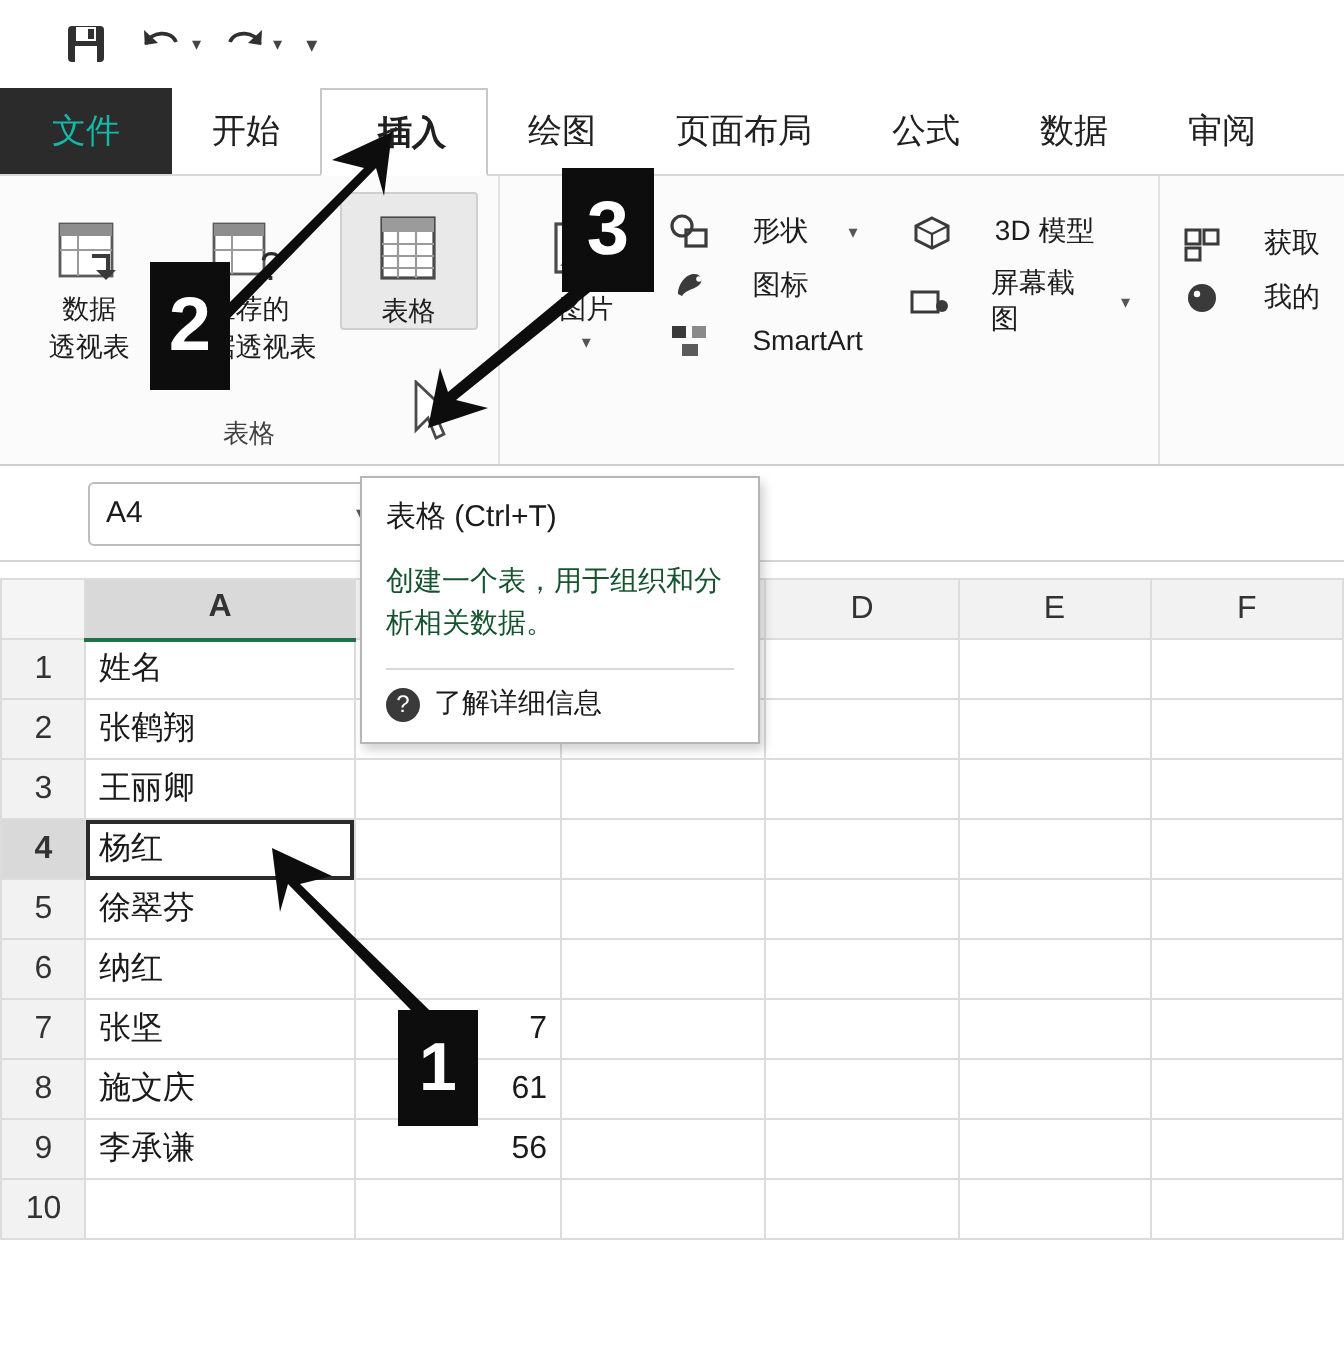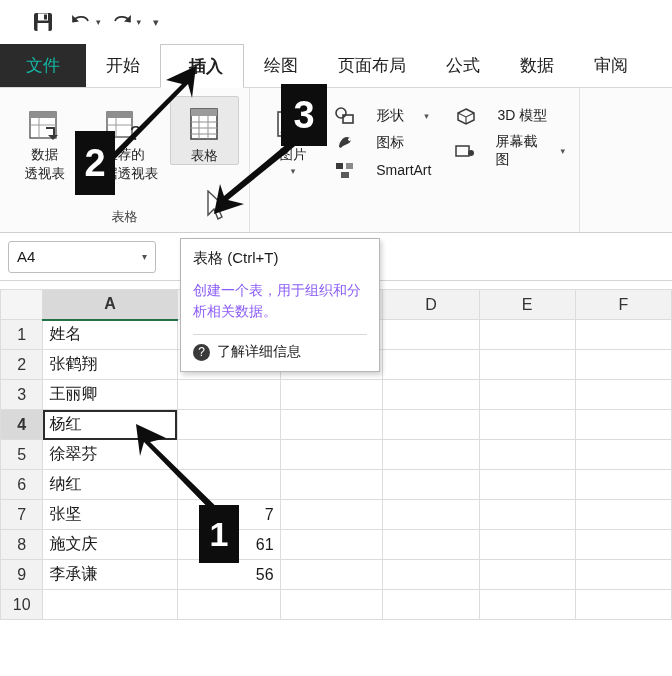--- a/index.html
+++ b/index.html
@@ -110,20 +110,21 @@
     border-bottom: 1px solid #d5d5d5;
   }
   #namebox {
     width: 148px; height: 32px;
     border: 1px solid #bdbdbd;
     border-radius: 3px;
     display:flex; align-items:center; justify-content:space-between;
     padding: 0 8px;
     font-size: 15px;
     background:#fff;
+    margin-left:36px;
   }
   #namebox .caret { font-size:10px; }
   #fx-sep { width: 16px; }
   #formula-content { font-size: 19px; padding-left: 10px; }
 
   
   #grid { position:absolute; left:0; top:289px; right:0; bottom:0; background:#fff; }
   table.sheet { border-collapse: collapse; width: 672px; table-layout: fixed; }
   table.sheet td, table.sheet th { border: 1px solid #dcdcdc; height: 30px; font-size: 16px; padding: 0 6px; }
   th.corner { width: 38px; background:#f5f5f5; }
@@ -146,21 +147,21 @@
     position: absolute;
     left: 180px; top: 238px;
     width: 200px;
     background: #ffffff;
     border: 1px solid #b6b6b6;
     box-shadow: 2px 3px 5px rgba(0,0,0,0.18);
     padding: 10px 12px 10px 12px;
     z-index: 40;
   }
   #tooltip .tt-title { font-size: 15px; font-weight: 400; margin-bottom: 12px; }
-  #tooltip .tt-body { font-size: 14px; line-height: 1.5; color:#8b5cf6; }
+  #tooltip .tt-body { font-size: 14px; line-height: 1.5; color:#14532d; }
   #tooltip .tt-body p { margin: 0 0 12px 0; }
   #tooltip .tt-sep { border-top: 1px solid #d8d8d8; margin: 4px 0 8px 0; }
   #tooltip .tt-link { display:flex; align-items:center; gap:7px; font-size:14px; }
   .help-ico {
     width:17px; height:17px; border-radius:50%;
     background:#3a3a3a; color:#fff; font-size:12px;
     display:flex; align-items:center; justify-content:center;
   }
 
   
@@ -350,20 +351,44 @@
               <circle cx="16" cy="11" r="3" fill="#3a3a3a"></circle>
             </svg>
           </span>
           <span>屏幕截图</span>
           <span class="caret">▾</span>
         </div>
       </div>
     </div>
   </div>
 
+  <div class="rgroup" style="width:92px;border-right:none;">
+    <div class="smallcol" style="padding-top:18px;">
+      <div class="smallbtn">
+        <span class="sicon">
+          <svg width="20" height="18" viewBox="0 0 20 18">
+            <rect x="2" y="2" width="7" height="7" fill="none" stroke="#3a3a3a" stroke-width="1.5"></rect>
+            <rect x="11" y="2" width="7" height="7" fill="none" stroke="#3a3a3a" stroke-width="1.5"></rect>
+            <rect x="2" y="11" width="7" height="6" fill="none" stroke="#3a3a3a" stroke-width="1.5"></rect>
+          </svg>
+        </span>
+        <span>获取</span>
+      </div>
+      <div class="smallbtn">
+        <span class="sicon">
+          <svg width="20" height="18" viewBox="0 0 20 18">
+            <circle cx="10" cy="9" r="7" fill="#3a3a3a"></circle>
+            <circle cx="7.5" cy="7" r="1.6" fill="#ffffff"></circle>
+          </svg>
+        </span>
+        <span>我的</span>
+      </div>
+    </div>
+    <div class="rgroup-label"></div>
+  </div>
 </div>
 
 <div id="fbar">
   <div id="namebox">
     <span>A4</span>
     <span class="caret">▾</span>
   </div>
   <div id="fx-sep"></div>
   <div id="formula-content">杨红</div>
 </div>

